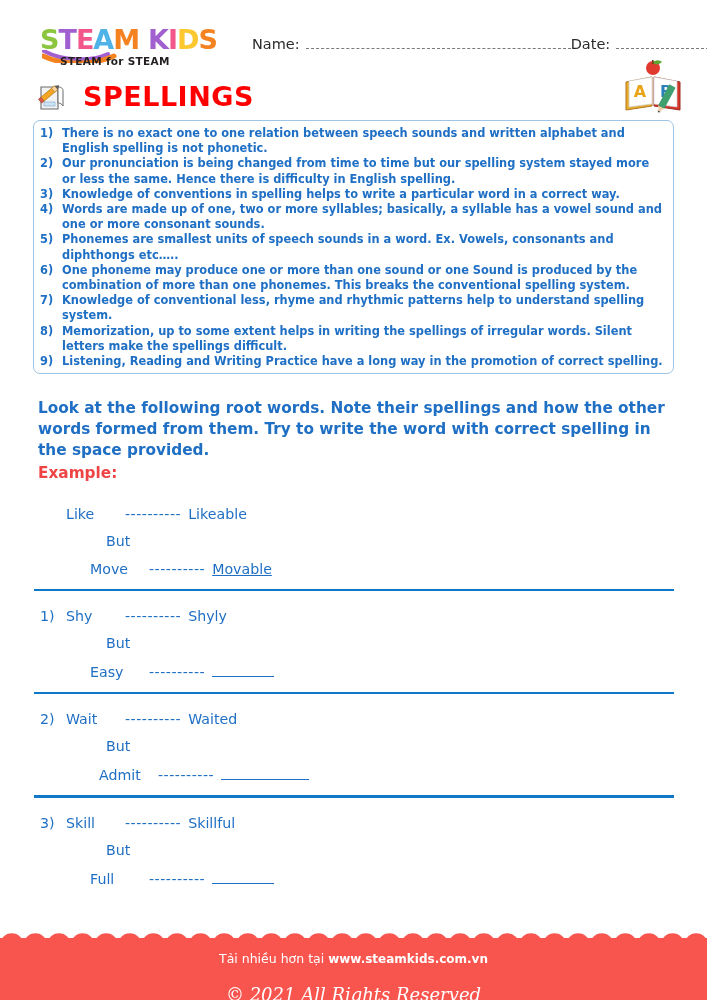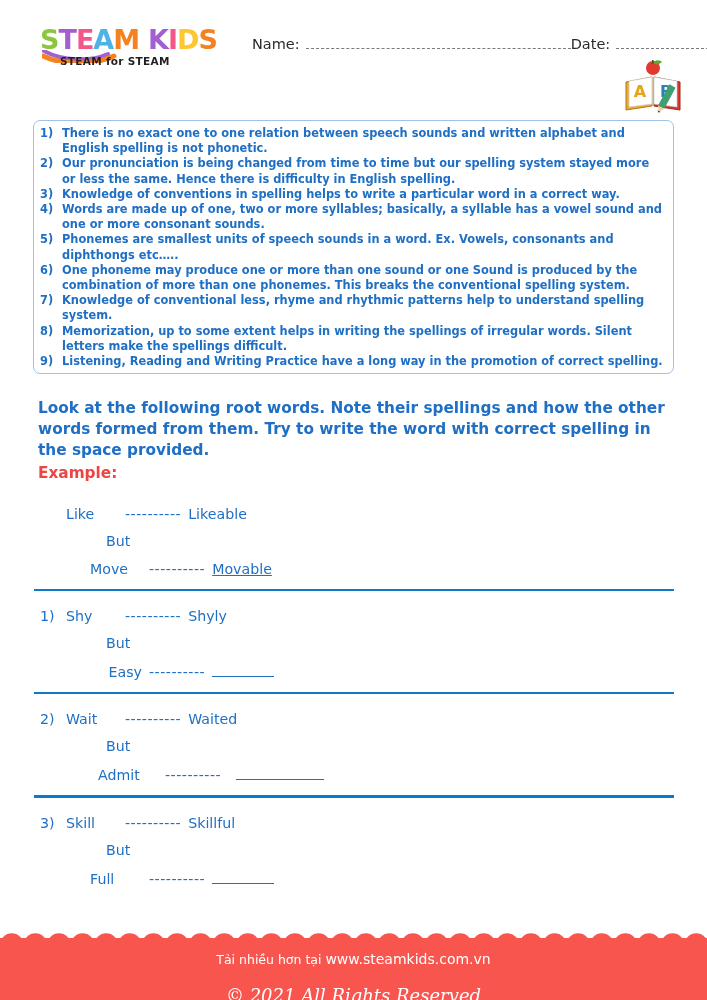--- a/index.html
+++ b/index.html
@@ -91,21 +91,21 @@
   
   .footer{
     position:absolute;left:0;bottom:0;width:707px;height:62px;
     background:#f9554f;
   }
   .scallop{position:absolute;left:0;top:-7px;width:707px;height:16px;}
   .footer-inner{
     position:absolute;left:0;right:0;top:13px;text-align:center;color:#ffffff;
   }
   .f-line1{font-family:"DejaVu Sans",sans-serif;font-size:12.5px;}
-  .f-line1 b{font-weight:normal;font-size:14px;}
+  .f-line1 b{font-weight:bold;font-size:12px;}
   .f-line2{font-family:"DejaVu Serif",serif;font-style:italic;font-size:18px;margin-top:18px;}
 </style>
 </head>
 <body>
 
 <div class="page">
 
   <div class="header">
 
     <div class="logo-wrap">
@@ -131,20 +131,36 @@
     <div class="tagline">STEAM for STEAM</div>
 
     <div class="name-date">
       <span class="nd-label">Name:</span>
       <span class="nd-line name"></span>
       <span class="nd-gap"></span>
       <span class="nd-label">Date:</span>
       <span class="nd-line date"></span>
     </div>
 
+    <div class="title-row">
+      <span class="pencil-icon">
+        <svg width="36" height="36" viewBox="0 0 36 36">
+          <path d="M7 9 L24 9 L24 31 L7 31 Z" fill="#f2f2f2" stroke="#6b6b6b" stroke-width="1.1"></path>
+          <path d="M24 9 C28 9 29 11 29 13 L29 28 C28 26 26 25 24 25 Z" fill="#ffffff" stroke="#6b6b6b" stroke-width="1"></path>
+          <rect x="10" y="24" width="11" height="4" fill="#cfe3f5" stroke="#7ba7d0" stroke-width=".6"></rect>
+          <g transform="rotate(-40 17 16)">
+            <rect x="7" y="12" width="17" height="5" fill="#f6a623" stroke="#b5771a" stroke-width=".7"></rect>
+            <rect x="21" y="12" width="4" height="5" fill="#f5d6a0" stroke="#b5771a" stroke-width=".6"></rect>
+            <path d="M25 12 L29 14.5 L25 17 Z" fill="#5a5a5a"></path>
+            <rect x="4" y="12" width="3" height="5" fill="#e05a4e" stroke="#9c3a31" stroke-width=".6"></rect>
+          </g>
+        </svg>
+      </span>
+      <span class="title-text">SPELLINGS</span>
+    </div>
 
     <div class="abc-icon">
       <svg width="64" height="56" viewBox="0 0 64 56">
         <ellipse cx="32" cy="8" rx="7" ry="7" fill="#e03a2f"></ellipse>
         <path d="M32 3 C34 -1 39 0 41 2 C38 5 34 5 32 3 Z" fill="#5aa832"></path>
         <rect x="31" y="0" width="1.6" height="4" fill="#6b4a22"></rect>
         <path d="M5 22 L31 17 L31 46 L5 50 Z" fill="#e8ac2e" stroke="#b5771a" stroke-width="1"></path>
         <path d="M59 22 L33 17 L33 46 L59 50 Z" fill="#d9362a" stroke="#9c2a20" stroke-width="1"></path>
         <path d="M8 21 L31 17 L31 44 L8 47 Z" fill="#ffffff" stroke="#ccc" stroke-width=".7"></path>
         <path d="M56 21 L33 17 L33 44 L56 47 Z" fill="#ffffff" stroke="#ccc" stroke-width=".7"></path>
@@ -226,40 +242,40 @@
       <div class="ex-block">
         <div class="ex-row" style="padding: 17px 0px 0px;">
           <span class="ex-idx">1)</span>
           <span class="ex-root">Shy</span>
           <span class="ex-dash">----------</span>
           <span class="ex-deriv">Shyly</span>
         </div>
         <div class="ex-row" style="padding: 11px 0px 0px 106px;">
           <span class="ex-but">But</span>
         </div>
-        <div class="ex-row" style="padding: 12px 0px 0px 24px; text-align: right;">
+        <div class="ex-row" style="padding: 12px 0px 0px 24px;">
           <span class="ex-idx" style="padding-left: 40px;"></span>
           <span class="ex-root">Easy</span>
           <span class="ex-dash">----------</span>
           <span class="blank" style="width: 62px;"></span>
         </div>
       </div>
       <div style="height: 12px;"></div>
       <div class="sep"></div>
       <div class="ex-block">
         <div class="ex-row" style="padding: 17px 0px 0px;">
           <span class="ex-idx">2)</span>
           <span class="ex-root">Wait</span>
           <span class="ex-dash">----------</span>
           <span class="ex-deriv">Waited</span>
         </div>
         <div class="ex-row" style="padding: 11px 0px 0px 106px;">
           <span class="ex-but">But</span>
         </div>
-        <div class="ex-row" style="padding: 12px 0px 0px 24px; gap: 8px;">
+        <div class="ex-row" style="padding: 12px 0px 0px 33px;">
           <span class="ex-idx" style="padding-left: 40px;"></span>
           <span class="ex-root">Admit</span>
           <span class="ex-dash">----------</span>
           <span class="blank" style="width: 88px;"></span>
         </div>
       </div>
       <div style="height: 12px;"></div>
       <div class="sep"></div>
       <div class="ex-block">
         <div class="ex-row" style="padding: 17px 0px 0px;">

